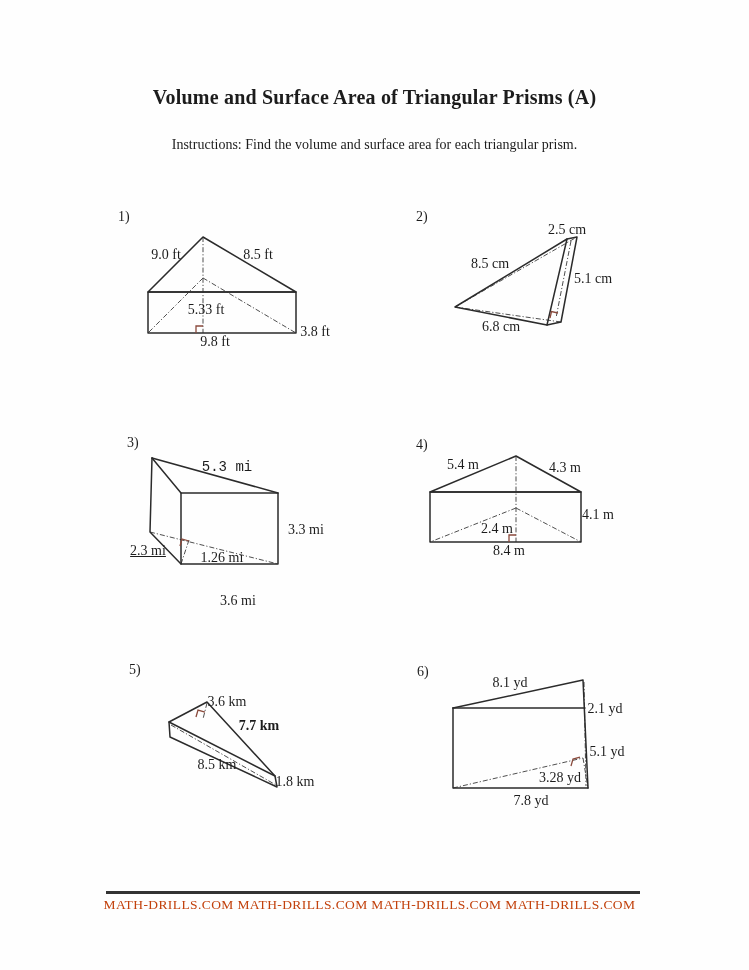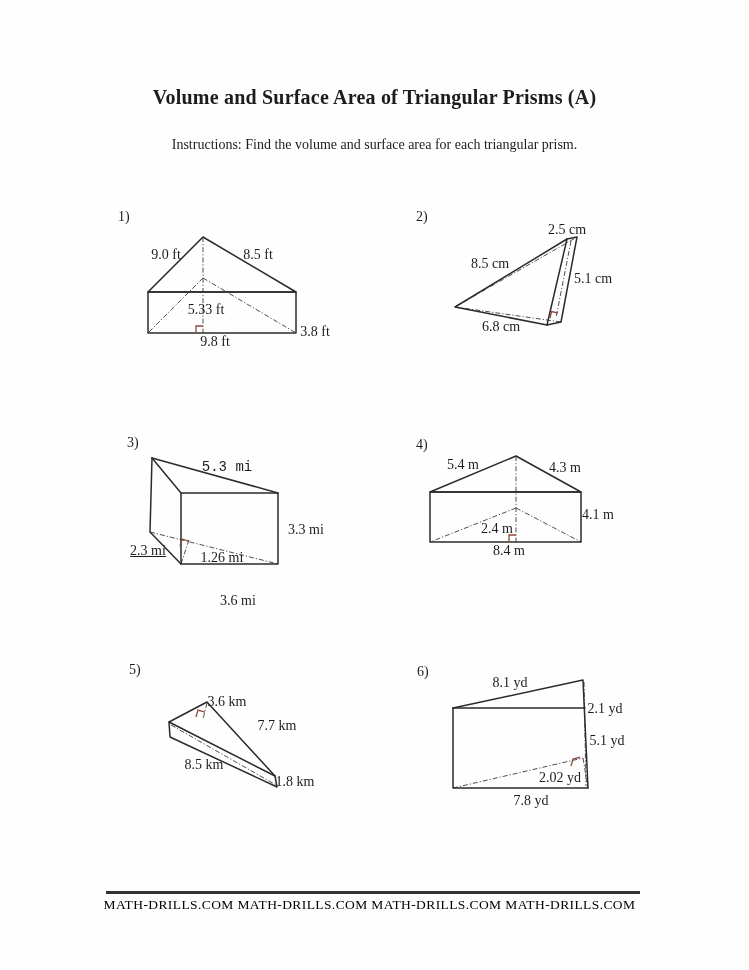--- a/index.html
+++ b/index.html
@@ -22,21 +22,21 @@
   .dim{
     position:absolute;transform:translate(-50%,-50%);
     font-size:14px;white-space:nowrap;line-height:1;
   }
   .edge{stroke:var(--line,#2b2b2b);stroke-width:1.5;fill:none;stroke-linejoin:round;stroke-linecap:round;}
   .hidden-edge{stroke:var(--hidden,#4f4f4f);stroke-width:1;fill:none;stroke-dasharray:5 2 1.2 2;}
   .ra{stroke:var(--marker,#8a4a3c);stroke-width:1.3;fill:none;}
   .footer-line{position:absolute;left:106px;top:891px;width:534px;height:2.5px;background:#333;}
   .footer-brand{
     position:absolute;top:897px;left:0;right:10px;text-align:center;
-    font-size:13.5px;color:#000000;letter-spacing:.4px;
+    font-size:13.5px;color:#c2410c;letter-spacing:.4px;
   }
 </style>
 </head>
 <body>
 
 <div class="page-title">Volume and Surface Area of Triangular Prisms (A)</div>
 <div class="instructions">Instructions: Find the volume and surface area for each triangular prism.</div>
 
 <div class="problem" style="left:110px;top:200px;width:250px;height:160px;">
   <svg width="250" height="160" viewBox="0 0 250 160">
@@ -129,41 +129,41 @@
       <path class="hidden-edge" d="M97 48 L93 64"></path>
     </g>
     <g>
       <path class="edge" d="M97 47 L59 67 L60 82 L167 132 L165 121 Z"></path>
       <path class="edge" d="M59 67 L165 121"></path>
     </g>
     <path class="ra" d="M86 62 L88 55 L95 57"></path>
   </svg>
   <span class="pnum" style="left:19px;top:7px;">5)</span>
   <span class="dim" style="left:73px;top:47px;margin-left:44px;">3.6 km</span>
-  <span class="dim" style="left:167px;top:71px;">7.7 km</span>
-  <span class="dim" style="left:94px;top:110px;">8.5 km</span>
+  <span class="dim" style="left:149px;top:71px;font-weight:bold;">7.7 km</span>
+  <span class="dim" style="left:107px;top:110px;">8.5 km</span>
   <span class="dim" style="left:185px;top:127px;">1.8 km</span>
 </div>
 
 <div class="problem" style="left:400px;top:655px;width:260px;height:160px;">
   <svg width="260" height="160" viewBox="0 0 260 160">
     <g>
       <path class="hidden-edge" d="M184 27 L186 131"></path>
       <path class="hidden-edge" d="M53 133 L183 103"></path>
       <path class="hidden-edge" d="M183 103 L188 133"></path>
     </g>
     <g>
       <path class="edge" d="M53 53 L183 25 L188 133"></path>
       <path class="edge" d="M53 53 H185"></path>
       <path class="edge" d="M53 53 V133 H188"></path>
     </g>
     <path class="ra" d="M171 111 L173 104 L180 102"></path>
   </svg>
   <span class="pnum" style="left:17px;top:9px;">6)</span>
   <span class="dim" style="left:110px;top:28px;">8.1 yd</span>
   <span class="dim" style="left:205px;top:54px;">2.1 yd</span>
-  <span class="dim" style="left:207px;top:86px;text-align:right;">5.1 yd</span>
-  <span class="dim" style="left:160px;top:123px;">2.02 yd</span>
+  <span class="dim" style="left:207px;top:97px;text-align:right;">5.1 yd</span>
+  <span class="dim" style="left:160px;top:123px;">3.28 yd</span>
   <span class="dim" style="left:131px;top:146px;">7.8 yd</span>
 </div>
 
 <div class="footer-line"></div>
 <div class="footer-brand">MATH-DRILLS.COM MATH-DRILLS.COM MATH-DRILLS.COM MATH-DRILLS.COM</div>
 
 </body></html>

